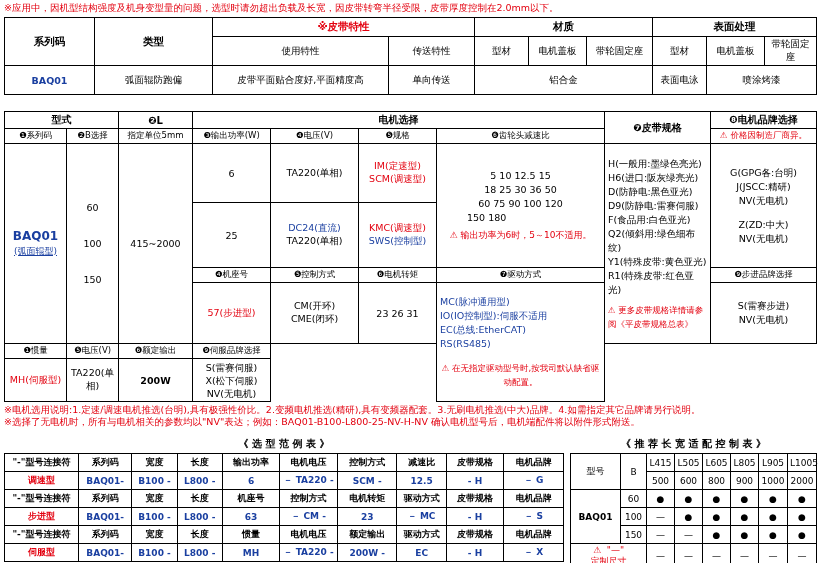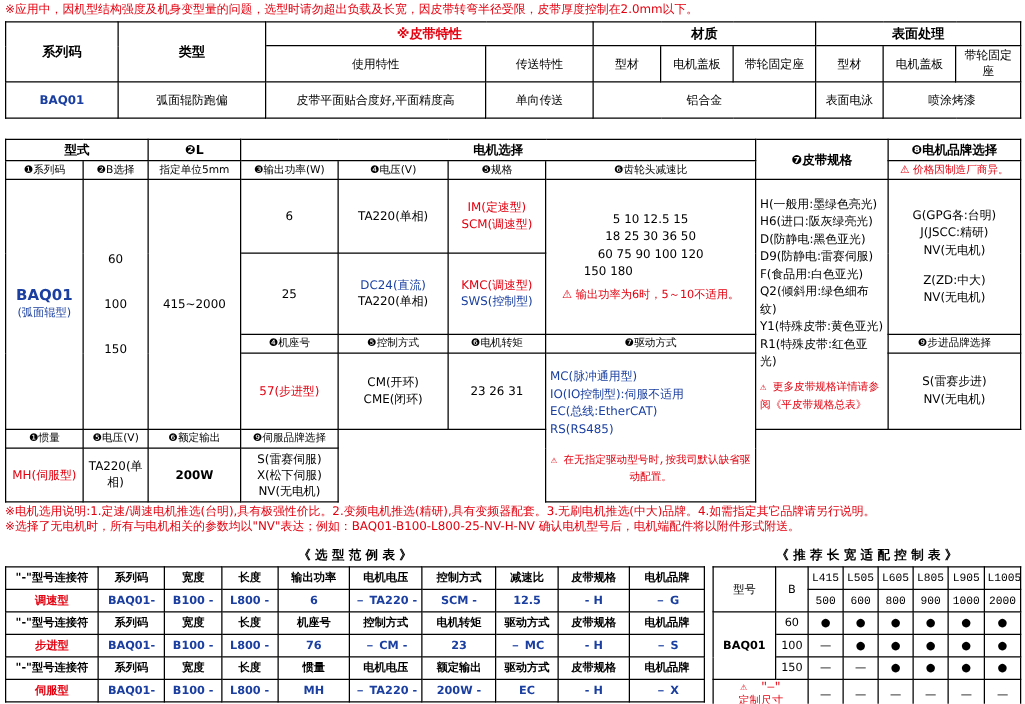--- a/index.html
+++ b/index.html
@@ -23,23 +23,23 @@
   .t-top td{height:16px;}
   .t-top .hdr{font-size:10.5px;font-weight:bold;}
   .t-top .code{font-size:12px;font-weight:bold;color:#1a3fa0;}
   .t-top .body{font-size:9.5px;height:26px;}
   
   .t-main{width:812px;margin:16px 4px 0 4px;}
   .t-main td{vertical-align:middle;}
   .hd{font-weight:bold;font-size:10px;}
   .circ{font-size:8.5px;}
   .leftcode{font-size:12px;font-weight:bold;color:#1a3fa0;line-height:15px;}
-  .leftcode small{display:block;font-size:9px;font-weight:normal;color:#1a3fa0;}
+  .leftcode small{display:block;font-size:9px;font-weight:normal;color:#1a3fa0;text-decoration:underline;}
   .lh{line-height:14px;}
-  .small8{font-size:8.5px;font-family:Liberation Mono, monospace;}
+  .small8{font-size:8.5px;}
   
   .bottom{display:flex;gap:6px;margin:4px 4px 0 4px;}
   .t-sel{width:560px;}
   .t-sel td{height:15px;font-size:9px;}
   .t-rec{width:246px;}
   .t-rec td{height:15px;font-size:9px;}
   .caption{text-align:center;font-weight:bold;font-size:10px;padding:2px 0 2px 0;}
   .warn{color:#e3000f;font-size:9px;}
   .hdr-row td{font-weight:bold;}
   .rowname{font-weight:bold;font-size:10px;}
@@ -302,21 +302,21 @@
           <td>电机转矩</td>
           <td>驱动方式</td>
           <td>皮带规格</td>
           <td>电机品牌</td>
         </tr>
         <tr>
           <td class="rowname red">步进型</td>
           <td class="bold blue">BAQ01-</td>
           <td class="bold blue">B100 -</td>
           <td class="bold blue">L800 -</td>
-          <td class="bold blue">76</td>
+          <td class="bold blue">63</td>
           <td class="bold blue">－  CM  -</td>
           <td class="bold blue">23</td>
           <td class="bold blue">－  MC</td>
           <td class="bold blue">-  H</td>
           <td class="bold blue">－     S</td>
         </tr>
         <tr class="hdr-row">
           <td>"-"型号连接符</td>
           <td>系列码</td>
           <td>宽度</td>

